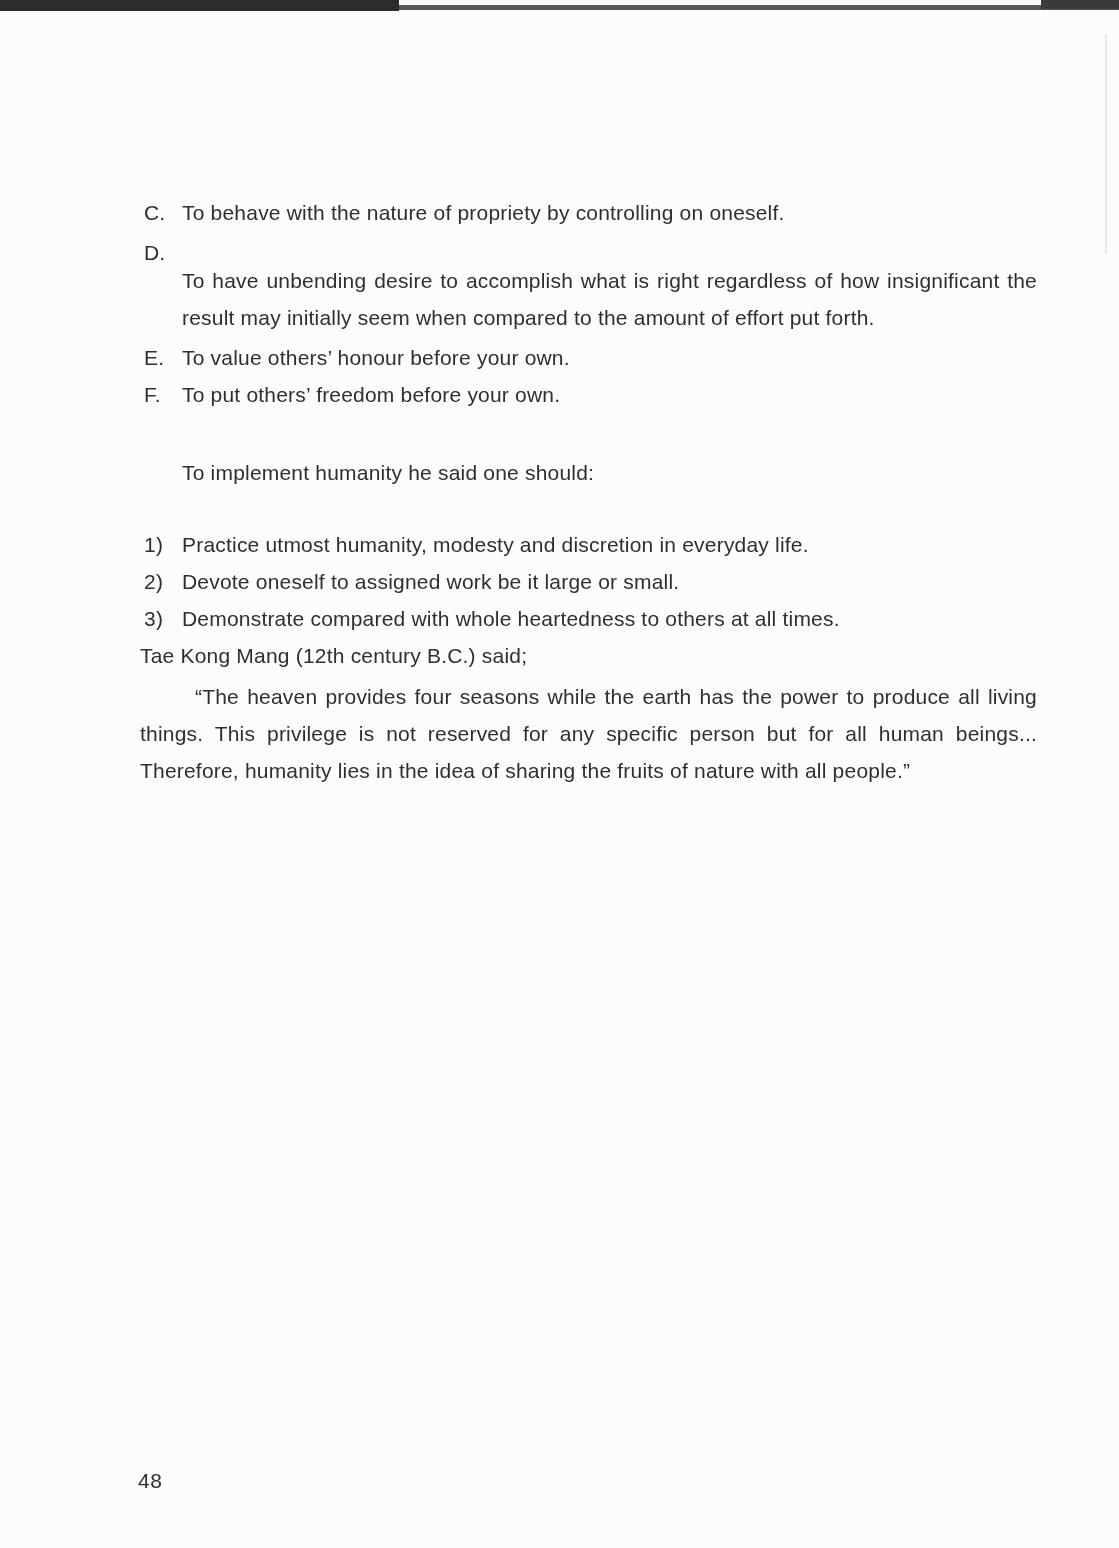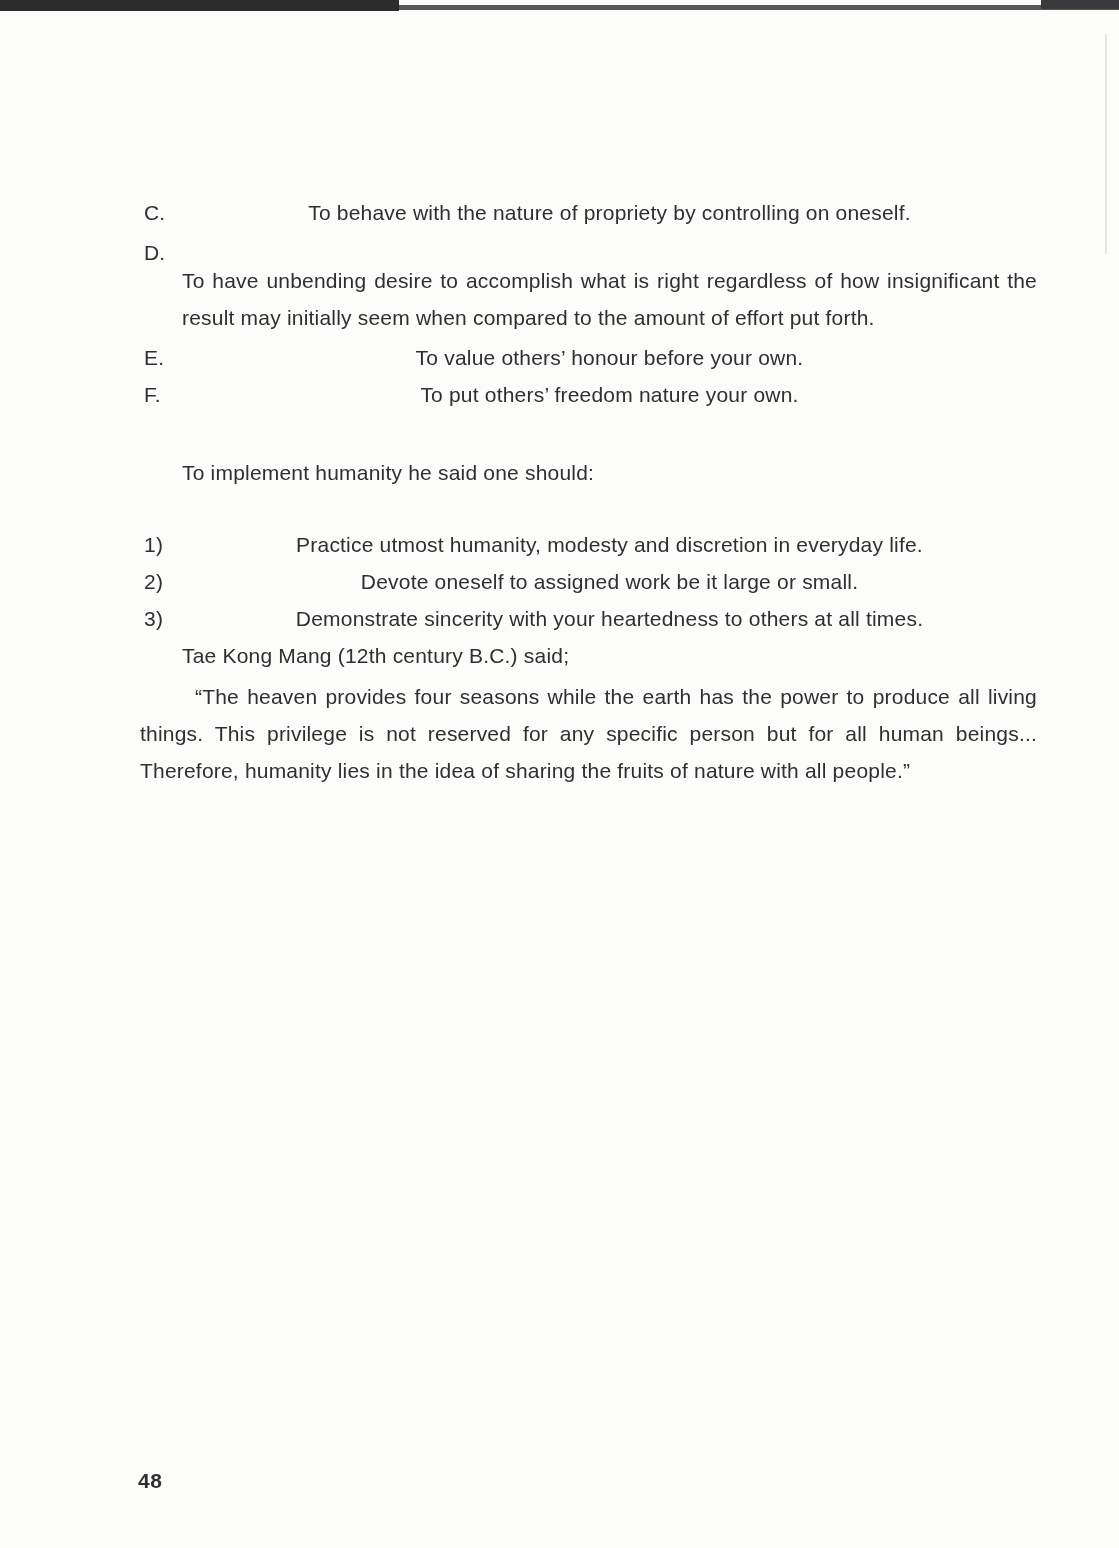--- a/index.html
+++ b/index.html
@@ -50,40 +50,40 @@
     font-size: 21px;
     line-height: 37px;
     letter-spacing: 0.2px;
   }
   .row { display: flex; align-items: flex-start; }
   .lab {
     flex: 0 0 42px;
     padding-left: 4px;
     box-sizing: border-box;
   }
-  .txt { flex: 1; text-align: center; }
+  .txt { flex: 1; }
   .gap3 { margin-top: 3px; }
   .justify { text-align: justify; margin-top: 28px; }
   .intro {
     margin: 41px 0 16px;
     padding-left: 42px;
   }
   .numbered { margin-top: 35px; }
-  .sub { margin-left: 42px; }
+  .sub { }
   .quote {
     margin: 4px 0 17px;
     text-indent: 55px;
     text-align: justify;
   }
   .page-number {
     position: absolute;
     left: 138px;
     top: 1468px;
     font-size: 21px;
-    font-weight: bold;
+    font-weight: normal;
     letter-spacing: 0.5px;
     line-height: 26px;
   }
 </style>
 </head>
 <body>
 
 <div class="page">
 
   <div class="scan-line-full"></div>
@@ -103,37 +103,37 @@
       <span class="txt justify">To have unbending desire to accomplish what is right regardless of how insignificant the result may initially seem when compared to the amount of effort put forth.</span>
     </div>
 
     <div class="row gap3">
       <span class="lab">E.</span>
       <span class="txt">To value others’ honour before your own.</span>
     </div>
 
     <div class="row">
       <span class="lab">F.</span>
-      <span class="txt">To put others’ freedom nature your own.</span>
+      <span class="txt">To put others’ freedom before your own.</span>
     </div>
 
     <p class="intro">To implement humanity he said one should:</p>
 
     <div class="numbered">
       <div class="row">
         <span class="lab">1)</span>
         <span class="txt">Practice utmost humanity, modesty and discretion in everyday life.</span>
       </div>
       <div class="row">
         <span class="lab">2)</span>
         <span class="txt">Devote oneself to assigned work be it large or small.</span>
       </div>
       <div class="row">
         <span class="lab">3)</span>
-        <span class="txt">Demonstrate sincerity with your heartedness to others at all times.</span>
+        <span class="txt">Demonstrate compared with whole heartedness to others at all times.</span>
       </div>
       <div class="sub">Tae Kong Mang (12th century B.C.) said;</div>
     </div>
 
     <p class="quote">“The heaven provides four seasons while the earth has the power to produce all living things. This privilege is not reserved for any specific person but for all human beings... Therefore, humanity lies in the idea of sharing the fruits of nature with all people.”</p>
 
   </div>
 
   <div class="page-number">48</div>
 

